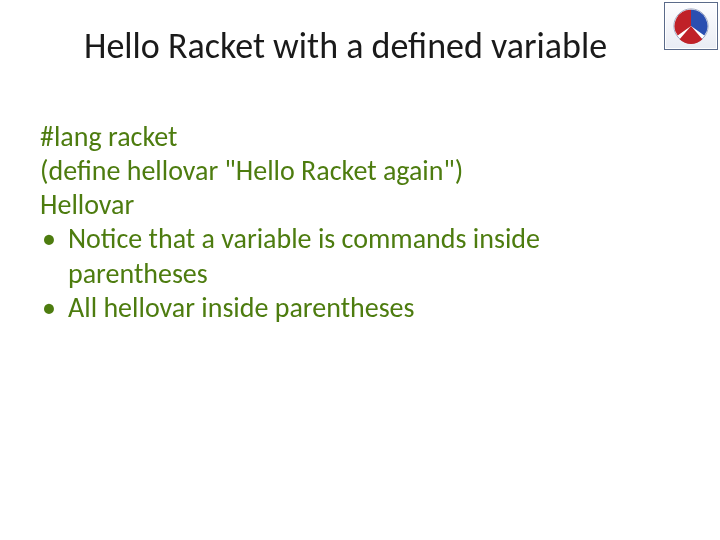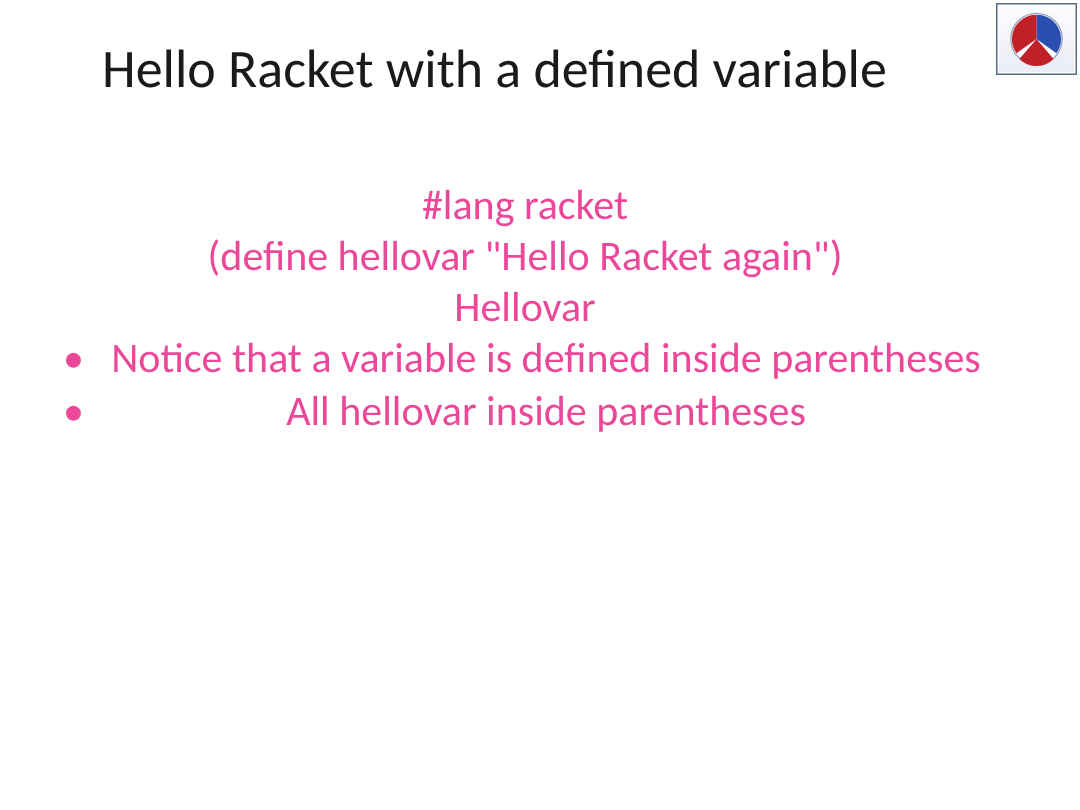--- a/index.html
+++ b/index.html
@@ -15,36 +15,35 @@
   }
   .slide {
     width: 720px;
     height: 540px;
     position: relative;
     box-sizing: border-box;
   }
   .title {
     position: absolute;
     top: 24px;
-    left: 68px;
+    left: 84px;
     right: 20px;
     font-size: 36px;
     font-weight: 400;
     color: #1a1a1a;
     letter-spacing: 0px;
   }
   .body {
     position: absolute;
     top: 120px;
     left: 40px;
     right: 60px;
     font-size: 28px;
     line-height: 1.22;
-    color: #ec4899;
-    text-align: center;
+    color: #4d7c0f;
   }
   .body .line {
     display: block;
   }
   .bullets {
     margin: 0;
     padding: 0;
     list-style: none;
   }
   .bullets li {
@@ -95,18 +94,18 @@
     </div>
   </div>
 
   <div class="title">Hello Racket with a defined variable</div>
 
   <div class="body">
     <span class="line">#lang racket</span>
     <span class="line">(define hellovar "Hello Racket again")</span>
     <span class="line">Hellovar</span>
     <ul class="bullets">
-      <li><span>Notice that a variable is defined inside parentheses</span></li>
+      <li><span>Notice that a variable is commands inside parentheses</span></li>
       <li><span>All hellovar inside parentheses</span></li>
     </ul>
   </div>
 
 </div>
 
 </body></html>

